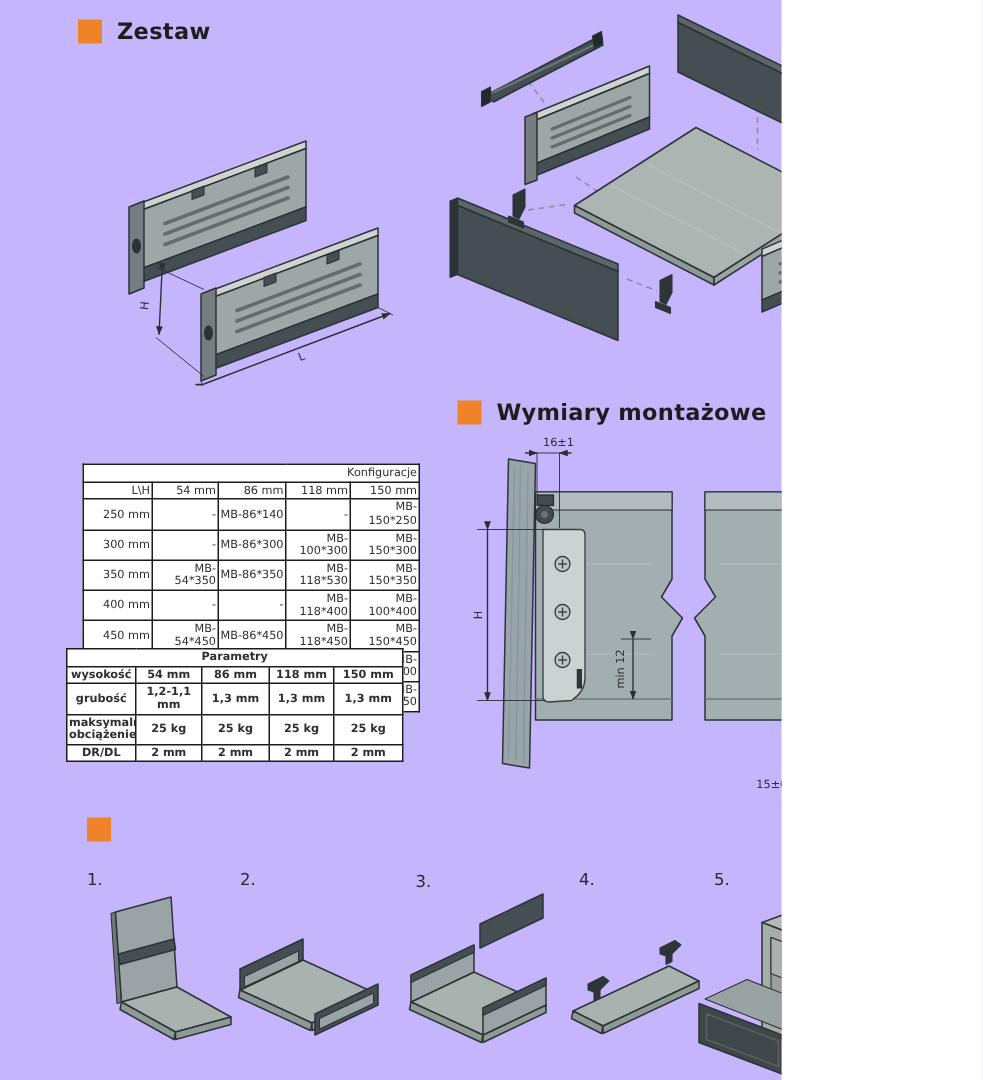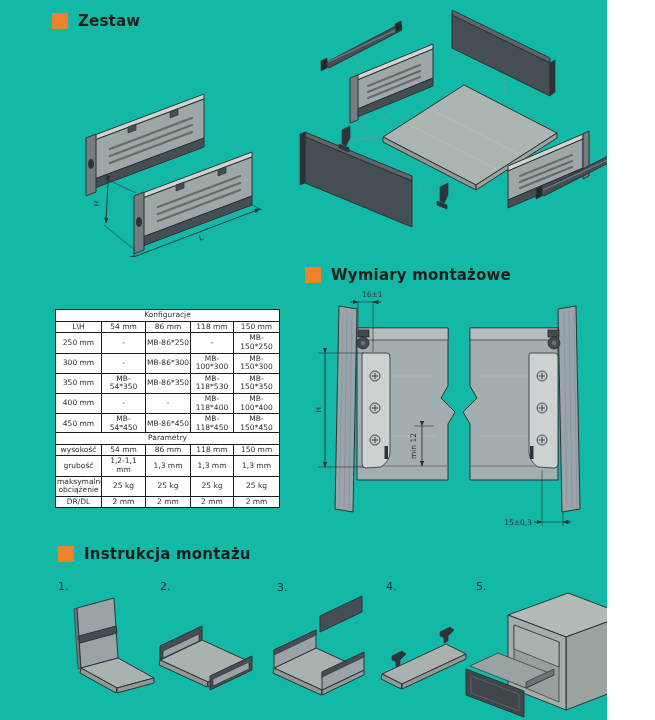--- a/index.html
+++ b/index.html
@@ -1,18 +1,18 @@
 <!DOCTYPE html>
 <html><head>
 <meta charset="utf-8">
 <style>
   * { margin:0; padding:0; box-sizing:border-box; }
   html,body { background:#fff; }
   .page {
-    position:relative; width:607px; height:720px; background:#14b8a6;
+    position:relative; width:521px; height:720px; background:#c4b5fd;
     font-family:"DejaVu Sans","Liberation Sans",sans-serif; color:#1d1d1b; overflow:hidden;
   }
   .section-header { position:absolute; display:flex; align-items:center; gap:10px; }
   .sq { width:16px; height:16px; background:#EF8329; flex:0 0 auto; }
   .section-title { font-size:15px; font-weight:600; letter-spacing:0.2px; color:#1d1d1b; }
   .abs { position:absolute; }
   table.spec {
     position:absolute; border-collapse:collapse; table-layout:fixed;
     font-size:7.5px; color:#2f2f2f; text-align:center; line-height:1.15;
     background:#fff;
@@ -235,21 +235,21 @@
 
       <line class="ext" x1="234" y1="184" x2="234" y2="240"></line>
       <line class="ext" x1="255" y1="226" x2="255" y2="240"></line>
       <line class="dim" x1="226" y1="236" x2="234" y2="236" marker-end="url(#arr)"></line>
       <line class="dim" x1="263" y1="236" x2="255" y2="236" marker-end="url(#arr)"></line>
       <line class="ext" x1="234" y1="236" x2="255" y2="236"></line>
       <text class="dimlab" x="224" y="239" text-anchor="end">15±0,3</text>
     </g>
   </svg>
 
-  <table class="spec" style="left:55px; top:309px; width:224px;">
+  <table class="spec" style="left:55px; top:309px; width:224px;text-align:right;">
     <colgroup>
         <col style="width:46px">
         <col style="width:44px">
         <col style="width:45px">
         <col style="width:43px">
         <col style="width:46px">
       </colgroup>
     <tbody>
         <tr>
           <td class="tt" colspan="5">Konfiguracje</td>
@@ -257,21 +257,21 @@
     <tr>
       <td>L\H</td>
       <td>54 mm</td>
       <td>86 mm</td>
       <td>118 mm</td>
       <td>150 mm</td>
     </tr>
     <tr>
       <td>250 mm</td>
       <td>-</td>
-      <td>MB-86*250</td>
+      <td>MB-86*140</td>
       <td>-</td>
       <td>MB-150*250</td>
     </tr>
     <tr>
       <td>300 mm</td>
       <td>-</td>
       <td>MB-86*300</td>
       <td>MB-100*300</td>
       <td>MB-150*300</td>
     </tr>
@@ -306,21 +306,21 @@
     <tr>
       <td>550 mm</td>
       <td>-</td>
       <td>MB-86*550</td>
       <td>MB-118*550</td>
       <td>MB-150*550</td>
     </tr>
   </tbody>
     </table>
 
-  <table class="spec" style="left:55px; top:432px; width:224px;">
+  <table class="spec" style="left:44px; top:432px; width:224px;font-weight:bold;">
     <colgroup>
         <col style="width:46px">
         <col style="width:44px">
         <col style="width:45px">
         <col style="width:43px">
         <col style="width:46px">
       </colgroup>
     <tbody>
         <tr>
           <td class="tt" colspan="5">Parametry</td>
@@ -351,21 +351,20 @@
       <td>2 mm</td>
       <td>2 mm</td>
       <td>2 mm</td>
       <td>2 mm</td>
     </tr>
   </tbody>
     </table>
 
   <div class="section-header" style="left:58px; top:545px;">
     <span class="sq" style="background: rgb(239, 131, 41);"></span>
-    <span class="section-title">Instrukcja montażu</span>
   </div>
 
   <div class="step-num" style="left:58px; top:580px;">1.</div>
   <div class="step-num" style="left:160px; top:580px;">2.</div>
   <div class="step-num" style="left:277px; top:581px;">3.</div>
   <div class="step-num" style="left:386px; top:580px;">4.</div>
   <div class="step-num" style="left:476px; top:580px;">5.</div>
 
   <svg class="abs" style="left:50px; top:592px;" width="112" height="124" viewBox="0 0 112 124">
     <g>

